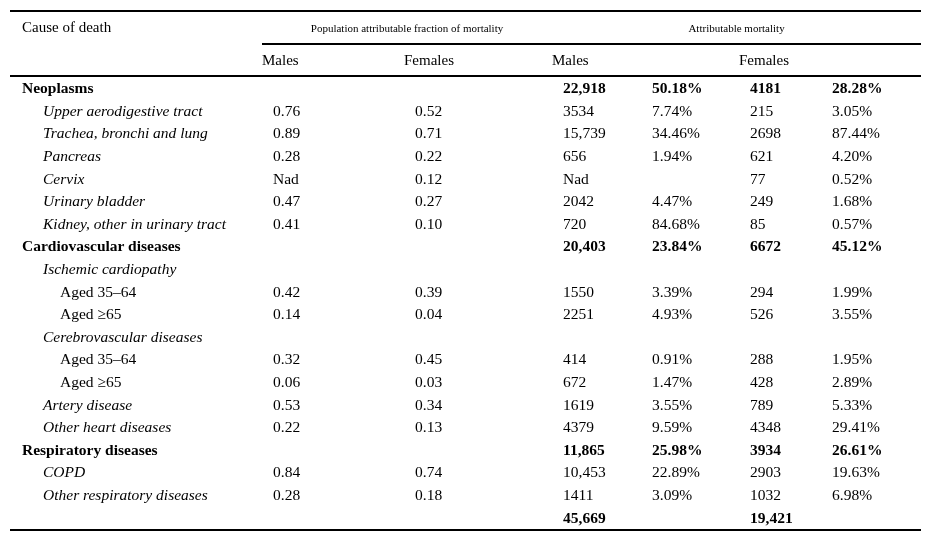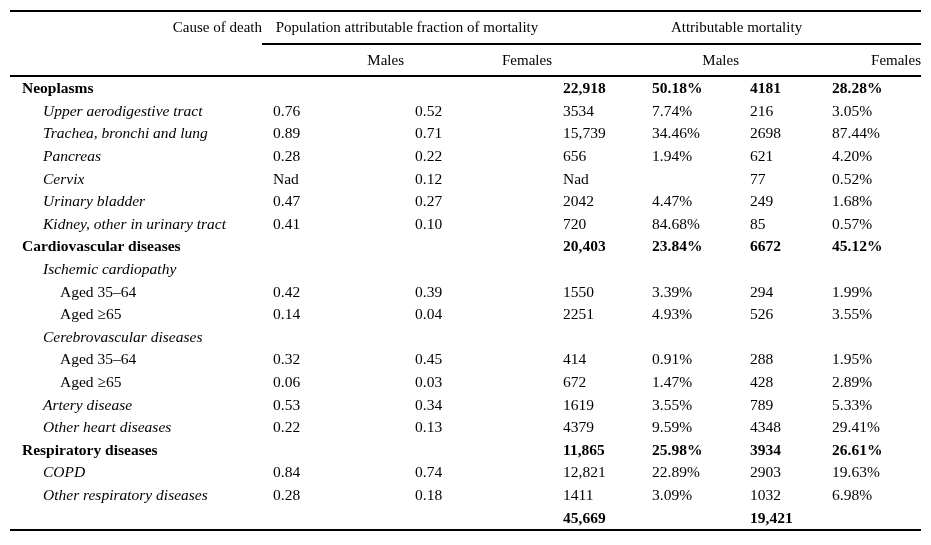--- a/index.html
+++ b/index.html
@@ -29,36 +29,36 @@
     border-bottom: 2px solid #000;
   }
   th, td {
     padding: 0;
     font-weight: normal;
     white-space: nowrap;
     overflow: visible;
   }
   
   th.cause-head {
-    text-align: right;
+    text-align: left;
     vertical-align: top;
     padding: 7px 0 0 12px;
     border-bottom: 2.5px solid #000;
     font-size: 15px;
   }
   th.spanner {
     height: 31px;
     text-align: center;
     vertical-align: middle;
     border-bottom: 2px solid #000;
-    font-size: 15px;
+    font-size: 11px;
   }
   tr.subhead th {
     height: 30px;
-    text-align: right;
+    text-align: left;
     vertical-align: middle;
     border-bottom: 2.5px solid #000;
     font-size: 15px;
   }
   
   tbody td {
     height: 22.6px;
     vertical-align: middle;
     font-size: 15.5px;
   }
@@ -105,21 +105,21 @@
           <td class="val b">50.18%</td>
           <td class="val b">4181</td>
           <td class="val b">28.28%</td>
         </tr>
         <tr>
           <td class="label lvl1 i">Upper aerodigestive tract</td>
           <td class="val">0.76</td>
           <td class="val">0.52</td>
           <td class="val">3534</td>
           <td class="val">7.74%</td>
-          <td class="val">216</td>
+          <td class="val">215</td>
           <td class="val">3.05%</td>
         </tr>
         <tr>
           <td class="label lvl1 i">Trachea, bronchi and lung</td>
           <td class="val">0.89</td>
           <td class="val">0.71</td>
           <td class="val">15,739</td>
           <td class="val">34.46%</td>
           <td class="val">2698</td>
           <td class="val">87.44%</td>
@@ -247,21 +247,21 @@
           <td class="val b"></td>
           <td class="val b">11,865</td>
           <td class="val b">25.98%</td>
           <td class="val b">3934</td>
           <td class="val b">26.61%</td>
         </tr>
         <tr>
           <td class="label lvl1 i">COPD</td>
           <td class="val">0.84</td>
           <td class="val">0.74</td>
-          <td class="val">12,821</td>
+          <td class="val">10,453</td>
           <td class="val">22.89%</td>
           <td class="val">2903</td>
           <td class="val">19.63%</td>
         </tr>
         <tr>
           <td class="label lvl1 i">Other respiratory diseases</td>
           <td class="val">0.28</td>
           <td class="val">0.18</td>
           <td class="val">1411</td>
           <td class="val">3.09%</td>

